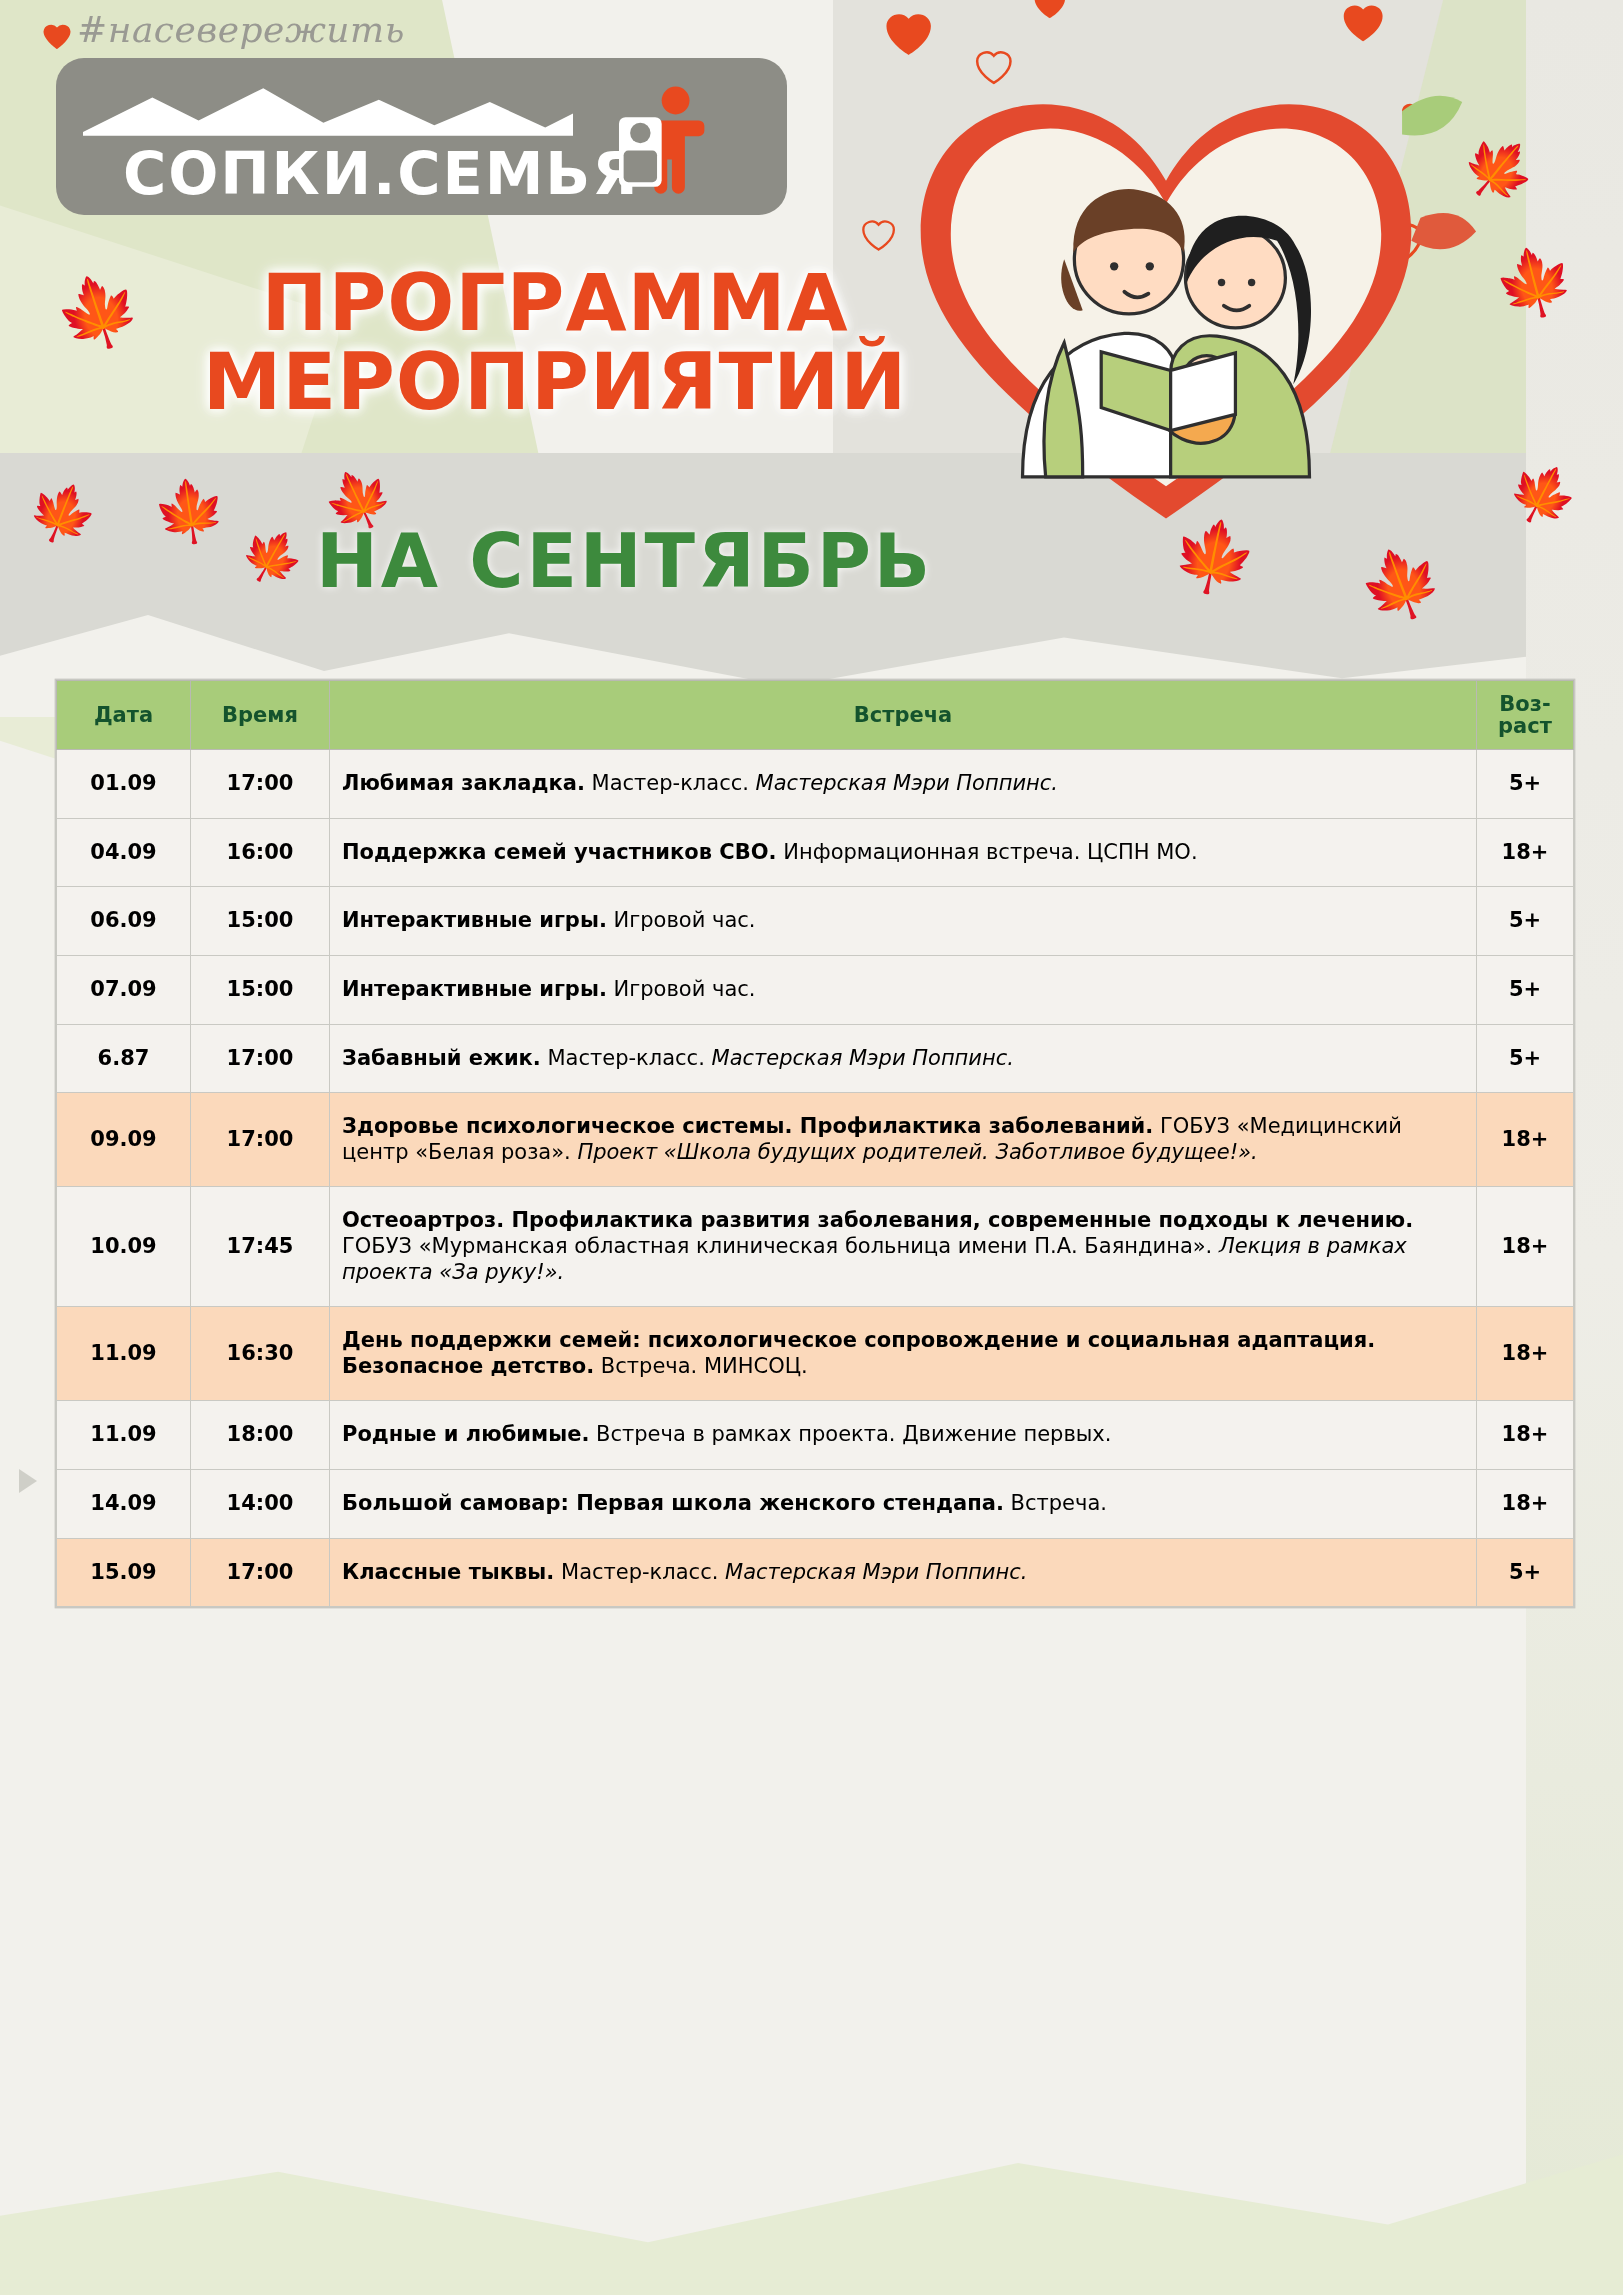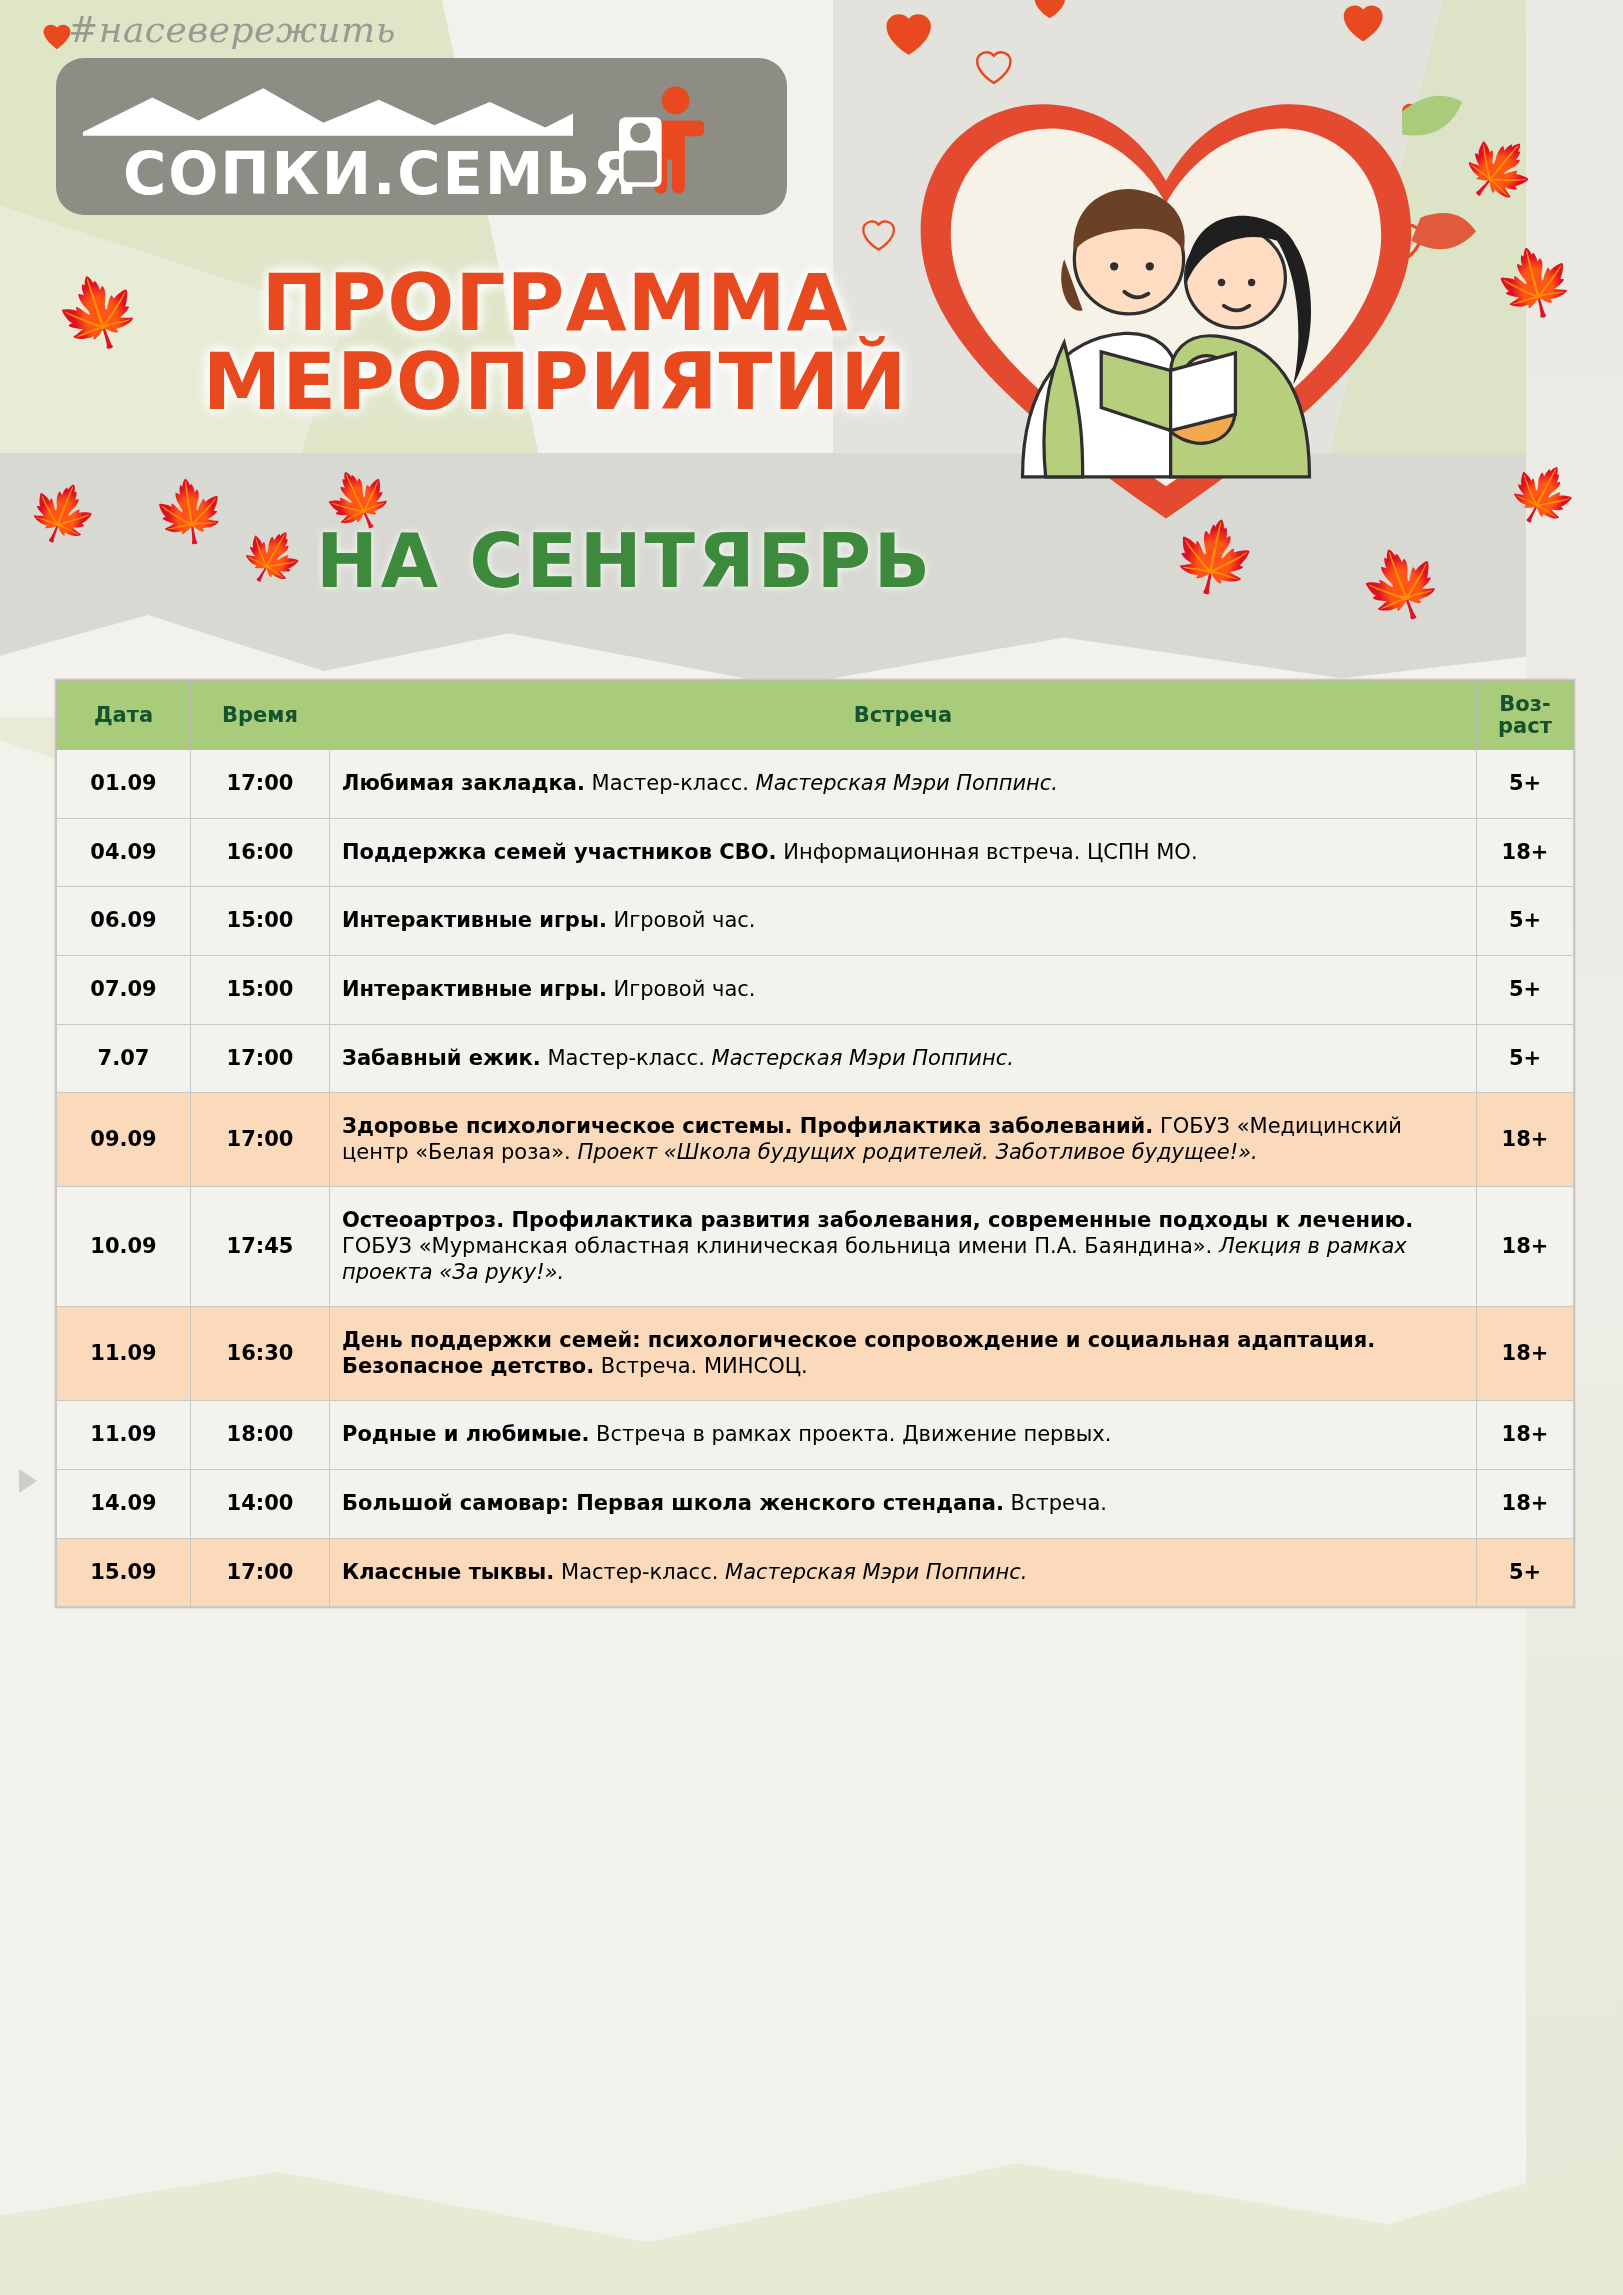--- a/index.html
+++ b/index.html
@@ -99,21 +99,21 @@
   .leaf {
     position: absolute;
     font-size: 69px;
     line-height: 1;
     user-select: none;
   }
 
   
   .hashtag {
     position: absolute;
-    left: 68px;
+    left: 77px;
     top: 9.3px;
     font-family: "DejaVu Serif", "Liberation Serif", serif;
     font-style: italic;
     font-size: 36px;
     color: #9a9a93;
     letter-spacing: 0.5px;
   }
   .heart-small {
     position: absolute;
     left: 42px;
@@ -391,21 +391,21 @@
           <td class="c-name"><span class="ev-title">Интерактивные игры.</span><span> Игровой час.</span></td>
           <td class="c-age">5+</td>
         </tr>
         <tr class="row-light">
           <td class="c-date">07.09</td>
           <td class="c-time">15:00</td>
           <td class="c-name"><span class="ev-title">Интерактивные игры.</span><span> Игровой час.</span></td>
           <td class="c-age">5+</td>
         </tr>
         <tr class="row-light">
-          <td class="c-date">7.07</td>
+          <td class="c-date">6.87</td>
           <td class="c-time">17:00</td>
           <td class="c-name"><span class="ev-title">Забавный ежик.</span><span> Мастер-класс. </span><span class="ev-ital">Мастерская Мэри Поппинс.</span></td>
           <td class="c-age">5+</td>
         </tr>
         <tr class="row-peach">
           <td class="c-date">09.09</td>
           <td class="c-time">17:00</td>
           <td class="c-name"><span class="ev-title">Здоровье психологическое системы. Профилактика заболеваний.</span><span> ГОБУЗ «Медицинский центр «Белая роза». </span><span class="ev-ital">Проект «Школа будущих родителей. Заботливое будущее!».</span></td>
           <td class="c-age">18+</td>
         </tr>

